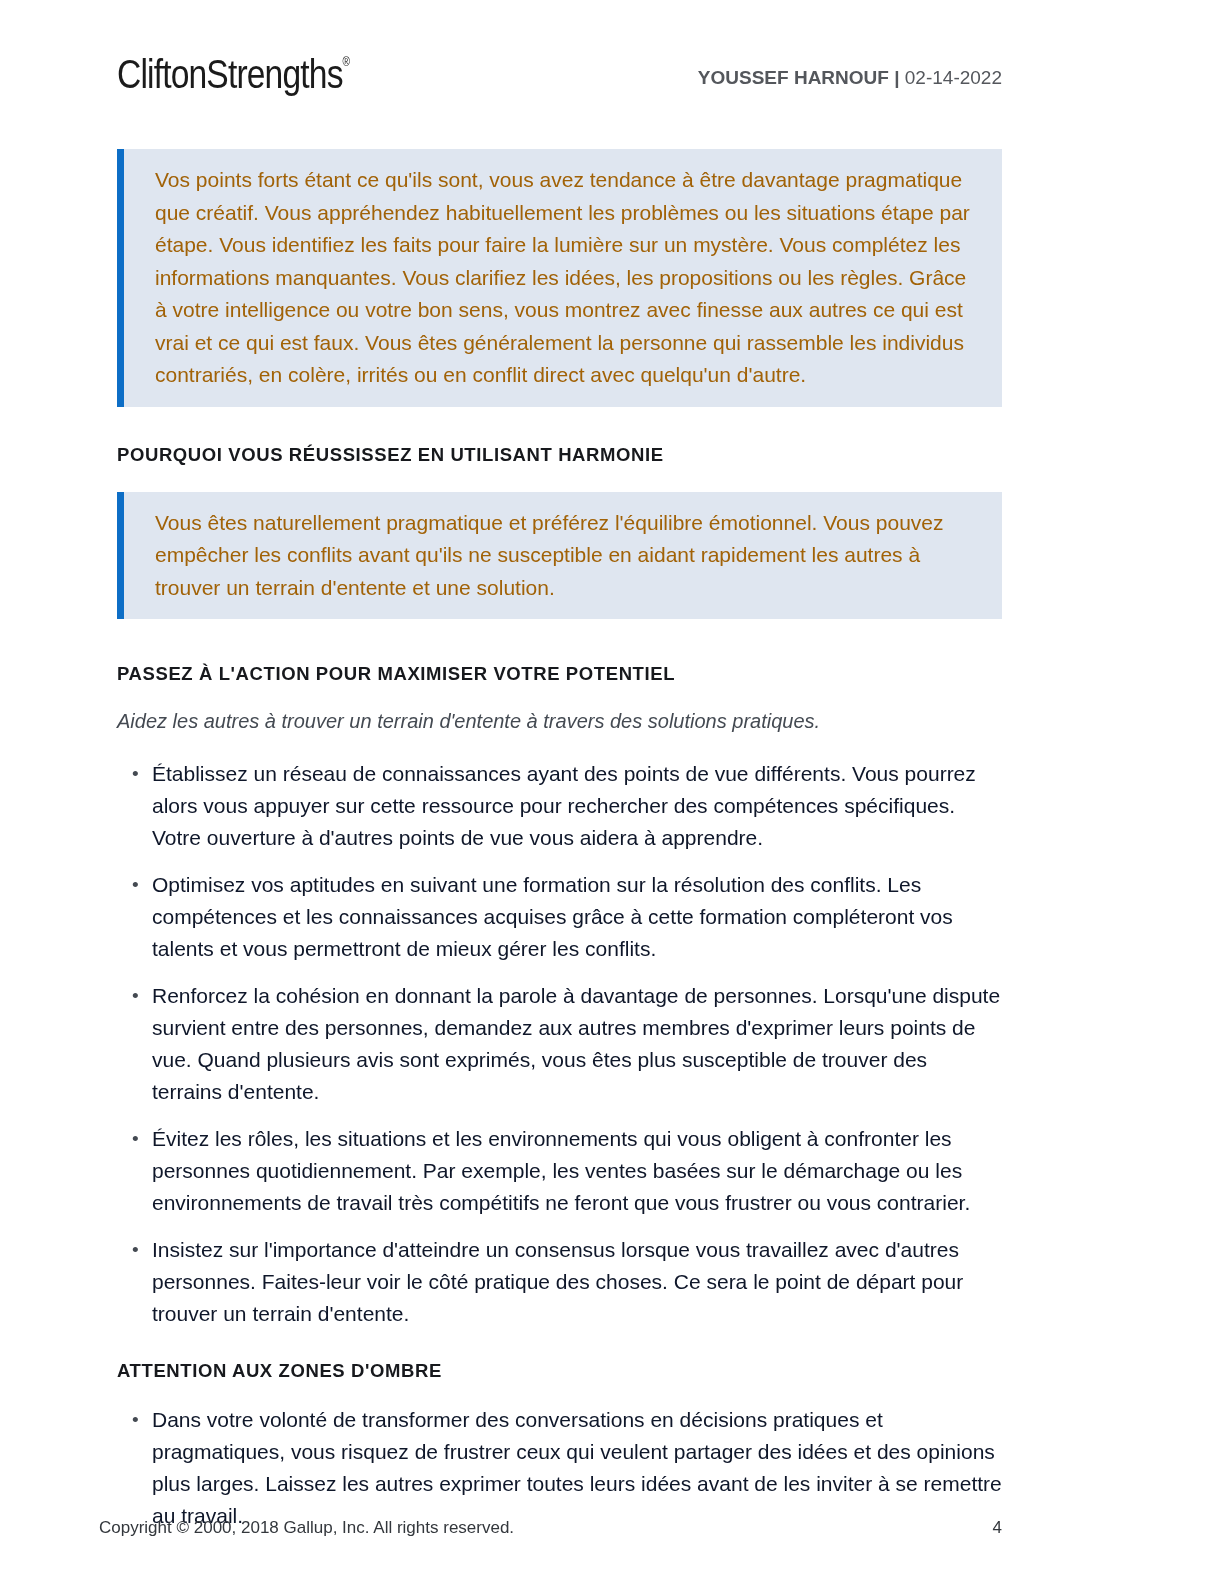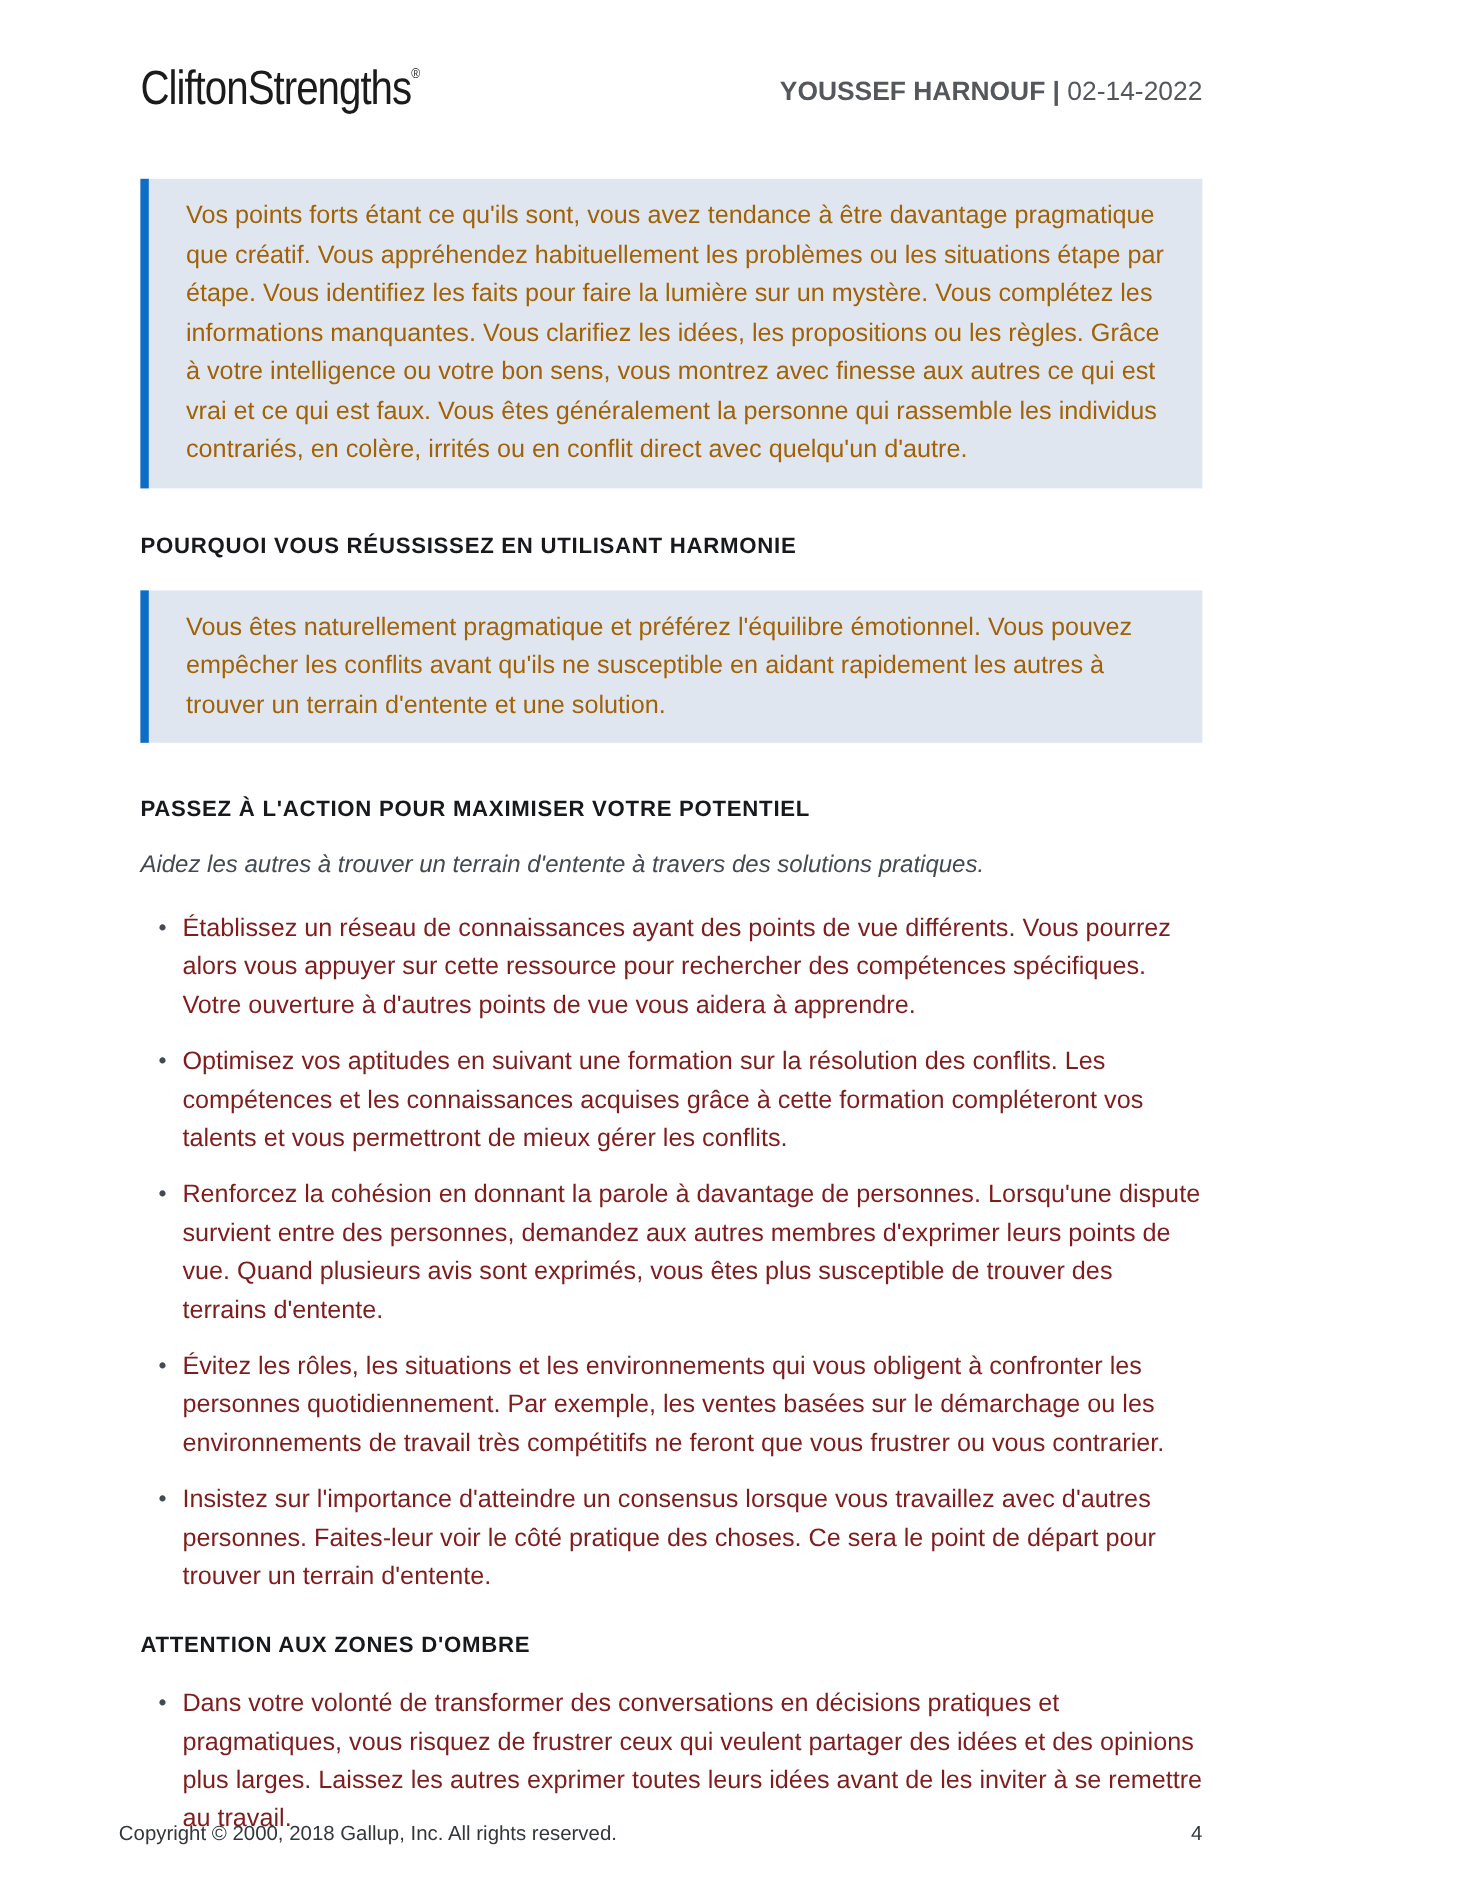--- a/index.html
+++ b/index.html
@@ -30,21 +30,21 @@
     transform: scaleX(0.84);
     transform-origin: left bottom;
     white-space: nowrap;
   }
   .logo sup {
     font-size: 12px;
     letter-spacing: 0;
     vertical-align: 22px;
   }
   .hdr-right {
-    font-size: 22px;
+    font-size: 19px;
     color: #54575c;
     padding-bottom: 8px;
     white-space: nowrap;
   }
   .hdr-right .uname { font-weight: bold; }
   .hdr-right .udate { font-weight: normal; }
   
   .quote {
     background: #dfe6f0;
     border-left: 7px solid #0d6ec6;
@@ -75,21 +75,21 @@
   
   ul.blist {
     list-style: none;
     margin-top: 22px;
   }
   ul.blist li {
     position: relative;
     padding-left: 35px;
     font-size: 21px;
     line-height: 32px;
-    color: #7f1d1d;
+    color: #0f172a;
     margin-bottom: 15px;
   }
   ul.blist li::before {
     content: "\2022";
     position: absolute;
     left: 15px;
     top: 0;
     font-size: 19px;
     color: #444a52;
   }

